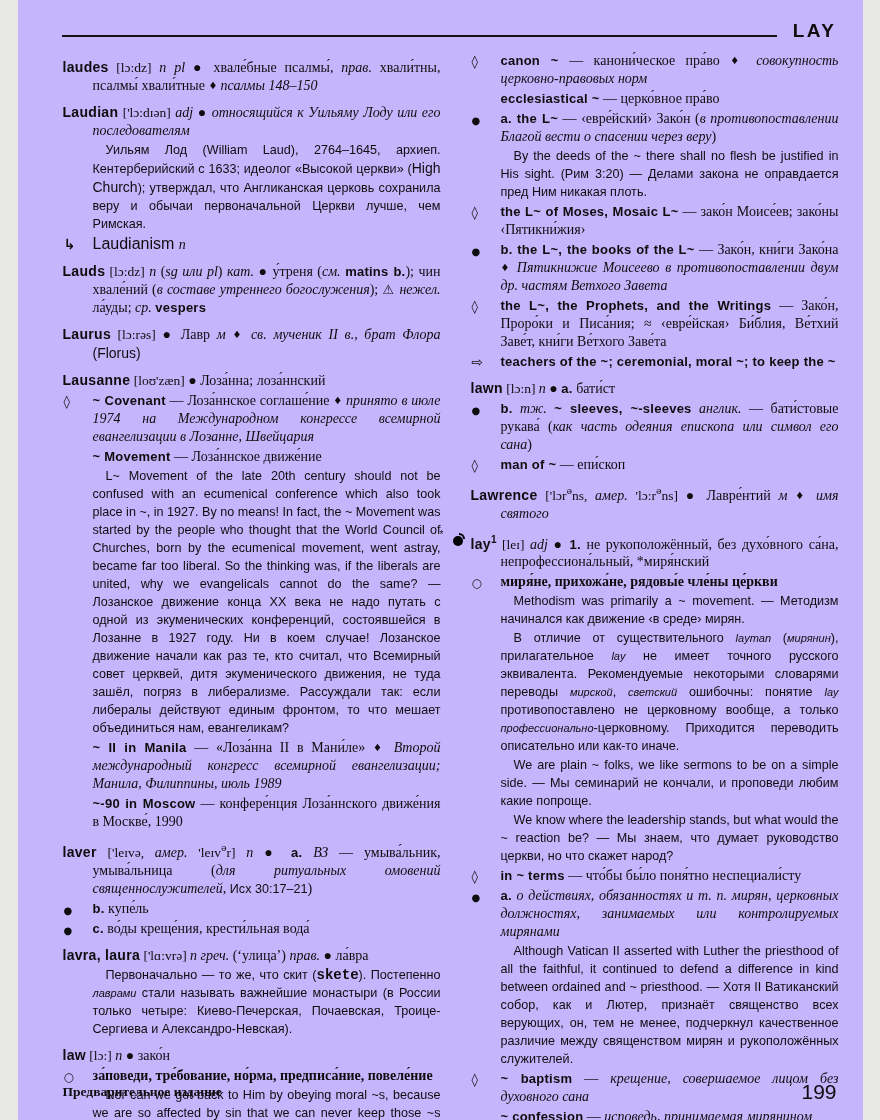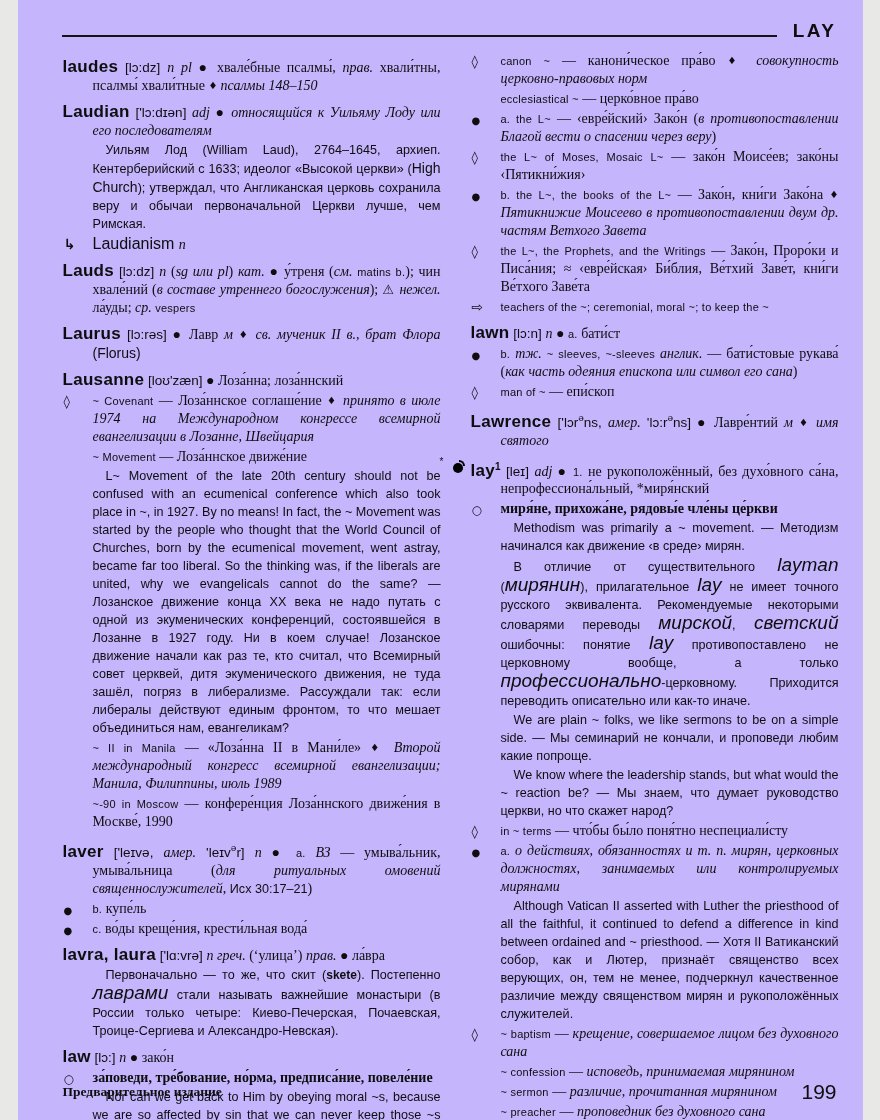--- a/index.html
+++ b/index.html
@@ -31,31 +31,31 @@
   .m-dot{font-size:10px;top:2px;}
   .m-circle{font-size:12px;font-weight:bold;top:1px;}
   .m-arrow{font-size:14px;top:0;}
   .m-deriv{font-size:14px;font-weight:bold;top:0;}
   
   .bomb-icon{position:absolute;left:-18px;top:5px;width:10px;height:10px;background:#000;border-radius:50%;}
   .bomb-icon::before{content:"";position:absolute;top:-3px;right:-2px;width:4px;height:4px;
     border-top:2px solid #000;border-right:2px solid #000;border-radius:0 100% 0 0;}
   .bomb-icon::after{content:"*";position:absolute;top:-10px;right:-7px;font-size:10px;font-family:"Liberation Sans",sans-serif;}
   
-  .sg-hw{font-family:"Liberation Sans","DejaVu Sans",sans-serif;font-weight:bold;font-size:17px;letter-spacing:.3px;}
+  .sg-hw{font-family:"Liberation Sans","DejaVu Sans",sans-serif;font-weight:bold;font-size:14px;letter-spacing:.3px;}
   .sg-hwm{font-family:"Liberation Sans","DejaVu Sans",sans-serif;font-weight:normal;font-size:16px;}
   .sg-hwsup{font-family:"Liberation Sans","DejaVu Sans",sans-serif;font-weight:bold;font-size:10px;vertical-align:super;}
-  .sg-pr{font-family:Liberation Sans, sans-serif;font-size:13.5px;}
+  .sg-pr{font-family:Liberation Serif, serif;font-size:13.5px;}
   .sg-r{}
   .sg-rb{font-weight:bold;}
   .sg-i{font-style:italic;}
-  .sg-b{font-family:"Liberation Sans","DejaVu Sans",sans-serif;font-weight:normal;font-size:11px;letter-spacing:.25px;}
+  .sg-b{font-family:"Liberation Sans","DejaVu Sans",sans-serif;font-weight:bold;font-size:13px;letter-spacing:.25px;}
   .sg-sans{font-family:"Liberation Sans","DejaVu Sans",sans-serif;font-size:12.6px;}
-  .sg-sansb{font-family:Liberation Sans, sans-serif;font-weight:bold;font-size:12px;}
-  .sg-sansit{font-family:"Liberation Sans","DejaVu Sans",sans-serif;font-style:italic;font-size:19px;}
+  .sg-sansb{font-family:Liberation Mono, monospace;font-weight:bold;font-size:14px;}
+  .sg-sansit{font-family:"Liberation Sans","DejaVu Sans",sans-serif;font-style:italic;font-size:11px;}
   .sg-sanslg{font-family:"Liberation Sans","DejaVu Sans",sans-serif;font-size:14px;}
   .sg-dia{font-family:"DejaVu Sans",sans-serif;font-size:10px;vertical-align:1px;}
   .sg-warn{font-family:"DejaVu Sans",sans-serif;font-size:13px;}
   .sg-sup{font-size:9.5px;vertical-align:super;font-family:"DejaVu Serif",serif;}
   
   .ftr{position:absolute;left:45px;right:26px;bottom:16px;display:flex;justify-content:space-between;align-items:center;}
   .ftr-note{font-weight:bold;font-size:13.5px;}
   .ftr-page{font-family:"Liberation Sans","DejaVu Sans",sans-serif;font-size:21px;}
 </style>
 </head>
@@ -87,20 +87,21 @@
         <div class="block entry"><span class="sg-hw">lavra, laura</span><span class="sg-pr"> ['lɑ:vrə] </span><span class="sg-i">n</span><span class="sg-r"> </span><span class="sg-i">греч.</span><span class="sg-r"> (‘улица’) </span><span class="sg-i">прав.</span><span class="sg-r"> ● ла́вра</span></div>
         <div class="block comment"><span class="sg-sans">Первоначально — то же, что скит (</span><span class="sg-sansb">skete</span><span class="sg-sans">). Постепенно </span><span class="sg-sansit">лаврами</span><span class="sg-sans"> стали называть важнейшие монастыри (в России только четыре: Киево-Печерская, Почаевская, Троице-Сергиева и Александро-Невская).</span></div>
         <div class="block entry"><span class="sg-hw">law</span><span class="sg-pr"> [lɔ:] </span><span class="sg-i">n</span><span class="sg-r"> ● зако́н</span></div>
         <div class="block sense"><span class="marker m-circle">○</span><span class="sg-rb">за́поведи, тре́бование, но́рма, предписа́ние, повеле́ние</span></div>
         <div class="block example"><span class="sg-sans">Nor can we get back to Him by obeying moral ~s, because we are so affected by sin that we can never keep those ~s completely. — Не вернуться нам к Богу и соблюдением нравственных предписаний, ибо мы так заражены грехом, что полностью соблюсти их – не в состоянии.</span></div>
       </div>
     <div class="col col-right">
         <div class="block sub"><span class="marker m-dia">◊</span><span class="sg-b">canon ~</span><span class="sg-r"> — канони́ческое пра́во </span><span class="sg-dia">♦ </span><span class="sg-i">совокупность церковно-правовых норм</span></div>
         <div class="block sub"><span class="sg-b">ecclesiastical ~</span><span class="sg-r"> — церко́вное пра́во</span></div>
         <div class="block sense"><span class="marker m-dot">●</span><span class="sg-b">a. the L~</span><span class="sg-r"> — ‹евре́йский› Зако́н (</span><span class="sg-i">в противопоставлении Благой вести о спасении через веру</span><span class="sg-r">)</span></div>
+        <div class="block example"><span class="sg-sans">By the deeds of the ~ there shall no flesh be justified in His sight. (Рим 3:20) — Делами закона не оправдается пред Ним никакая плоть.</span></div>
         <div class="block sub"><span class="marker m-dia">◊</span><span class="sg-b">the L~ of Moses, Mosaic L~</span><span class="sg-r"> — зако́н Моисе́ев; зако́ны ‹Пятикни́жия›</span></div>
         <div class="block sense"><span class="marker m-dot">●</span><span class="sg-b">b. the L~, the books of the L~</span><span class="sg-r"> — Зако́н, кни́ги Зако́на </span><span class="sg-dia">♦ </span><span class="sg-i">Пятикнижие Моисеево в противопоставлении двум др. частям Ветхого Завета</span></div>
         <div class="block sub"><span class="marker m-dia">◊</span><span class="sg-b">the L~, the Prophets, and the Writings</span><span class="sg-r"> — Зако́н, Проро́ки и Писа́ния; ≈ ‹евре́йская› Би́блия, Ве́тхий Заве́т, кни́ги Ве́тхого Заве́та</span></div>
         <div class="block sub"><span class="marker m-arrow">⇨</span><span class="sg-b">teachers of the ~; ceremonial, moral ~; to keep the ~</span></div>
         <div class="block entry"><span class="sg-hw">lawn</span><span class="sg-pr"> [lɔ:n] </span><span class="sg-i">n</span><span class="sg-r"> ● </span><span class="sg-b">a.</span><span class="sg-r"> бати́ст</span></div>
         <div class="block sense"><span class="marker m-dot">●</span><span class="sg-b">b.</span><span class="sg-r"> </span><span class="sg-i">тж.</span><span class="sg-r"> </span><span class="sg-b">~ sleeves, ~-sleeves</span><span class="sg-r"> </span><span class="sg-i">англик.</span><span class="sg-r"> — бати́стовые рукава́ (</span><span class="sg-i">как часть одеяния епископа или символ его сана</span><span class="sg-r">)</span></div>
         <div class="block sub"><span class="marker m-dia">◊</span><span class="sg-b">man of ~</span><span class="sg-r"> — епи́скоп</span></div>
         <div class="block entry"><span class="sg-hw">Lawrence</span><span class="sg-pr"> ['lɔr</span><span class="sg-sup">ə</span><span class="sg-pr">ns, </span><span class="sg-i">амер.</span><span class="sg-pr"> 'lɔ:r</span><span class="sg-sup">ə</span><span class="sg-pr">ns]</span><span class="sg-r"> ● Лавре́нтий </span><span class="sg-i">м</span><span class="sg-r"> </span><span class="sg-dia">♦ </span><span class="sg-i">имя святого</span></div>
         <div class="block entry"><span class="bomb-icon"></span><span class="sg-hw">lay</span><span class="sg-hwsup">1</span><span class="sg-pr"> [leɪ] </span><span class="sg-i">adj</span><span class="sg-r"> ● </span><span class="sg-b">1.</span><span class="sg-r"> не рукоположённый, без духо́вного са́на, непрофессиона́льный, *миря́нский</span></div>
         <div class="block sense"><span class="marker m-circle">○</span><span class="sg-rb">миря́не, прихожа́не, рядовы́е чле́ны це́ркви</span></div>

